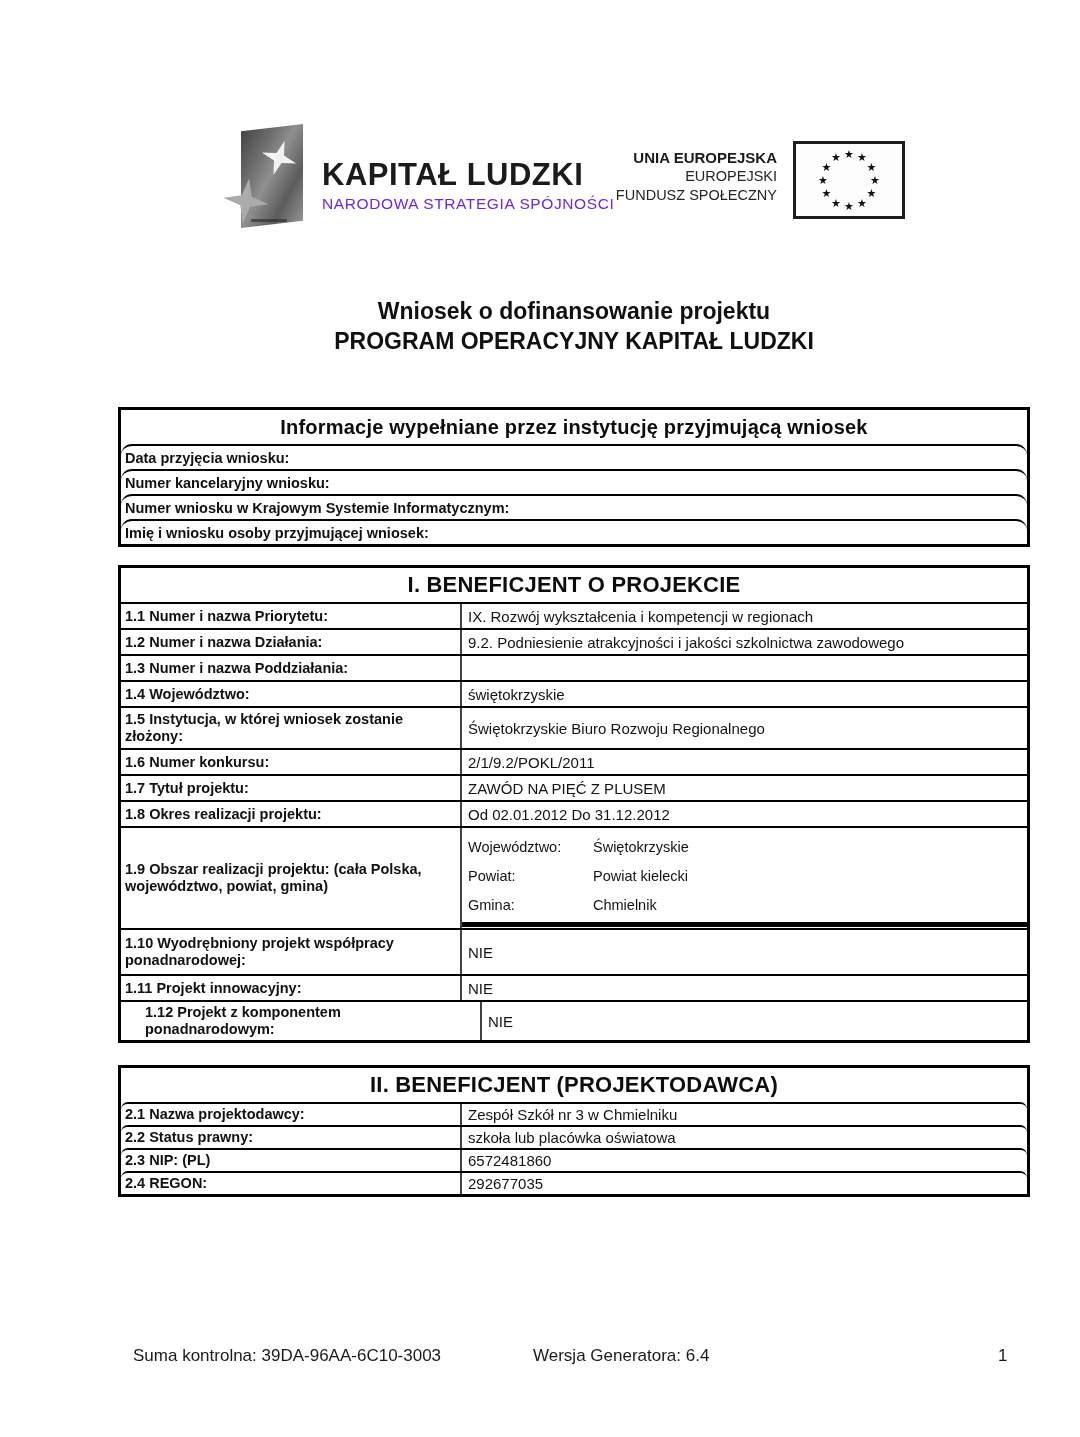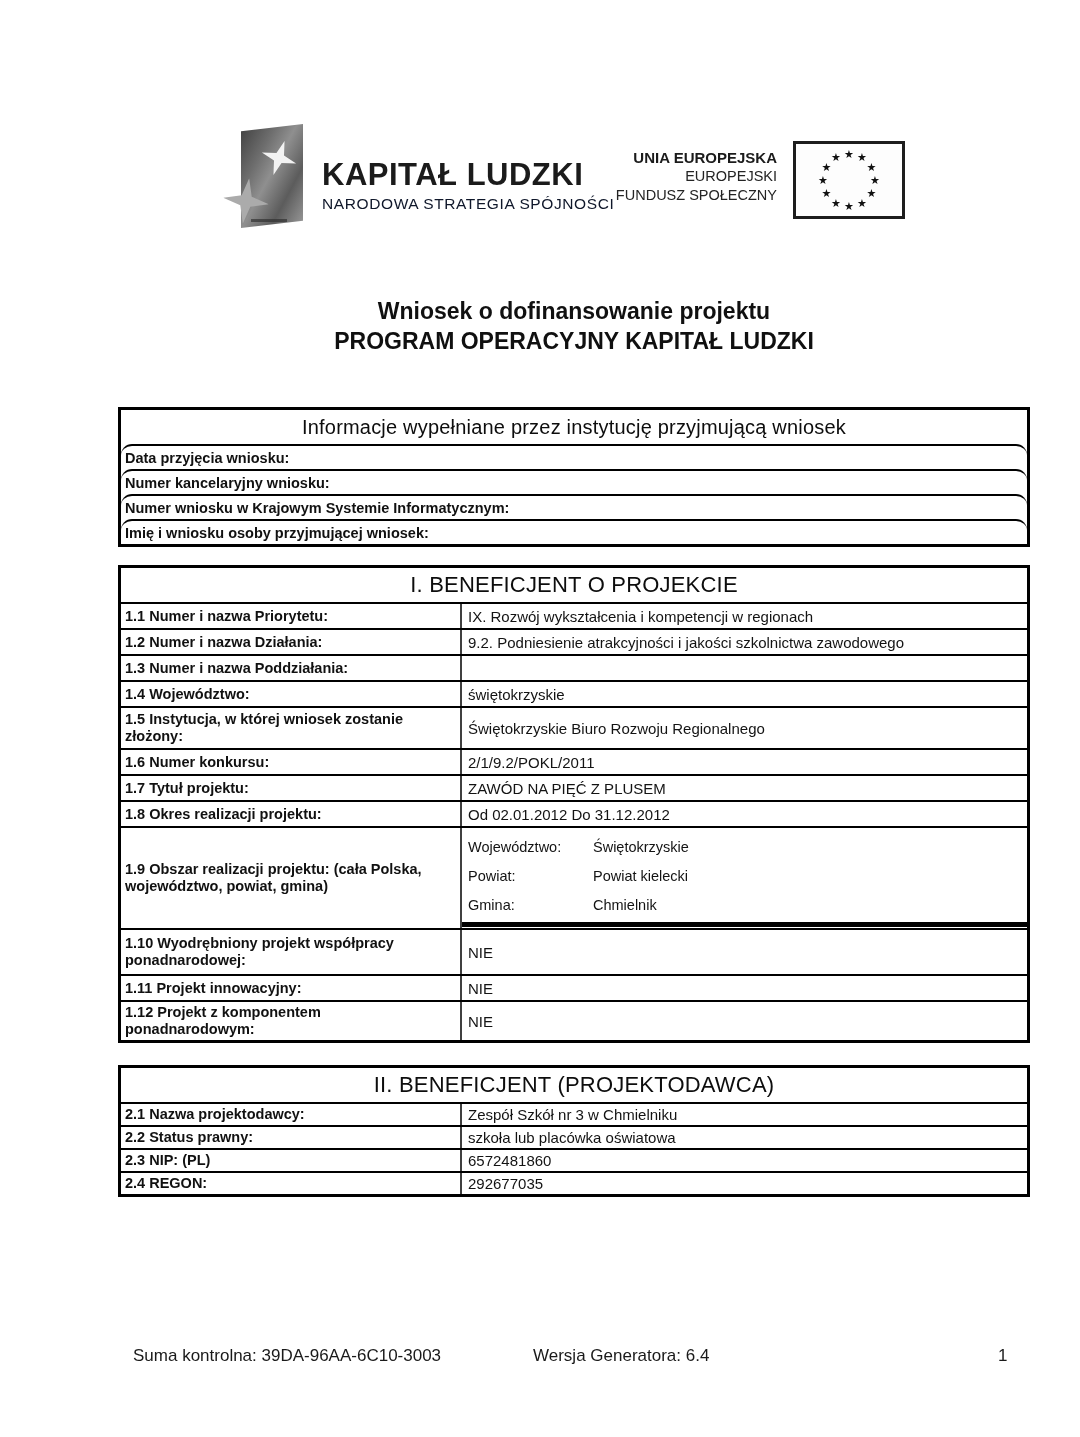--- a/index.html
+++ b/index.html
@@ -17,58 +17,58 @@
     position:absolute;left:4px;top:2px;width:62px;height:104px;
     clip-path:polygon(0 7%,100% 0,100% 93%,0 100%);
     background:linear-gradient(118deg,#3f3f3f 0%,#6e6e6e 30%,#8f8f8f 48%,#5c5c5c 72%,#9b9b9b 100%);
   }
   .star4{position:absolute;clip-path:polygon(50% 0%,61% 39%,100% 50%,61% 61%,50% 100%,39% 61%,0% 50%,39% 39%);}
   .kl-star-white{left:24px;top:18px;width:36px;height:36px;background:#f2f2f2;transform:rotate(18deg);}
   .kl-star-gray{left:-14px;top:56px;width:46px;height:46px;background:#ababab;transform:rotate(8deg);}
   .kl-base{position:absolute;left:14px;bottom:8px;width:36px;height:3px;background:#2c2c2c;opacity:.65;}
   .kl-text{position:absolute;left:322px;top:158px;}
   .kl-title{font-size:31px;font-weight:bold;letter-spacing:.5px;color:#1b1b1b;line-height:34px;}
-  .kl-subtitle{font-size:15.5px;letter-spacing:.6px;color:#0f172a;margin-top:3px;}
+  .kl-subtitle{font-size:15.5px;letter-spacing:.6px;color:#6d28d9;margin-top:3px;}
   .eu-text{position:absolute;right:303px;top:148px;text-align:right;color:#1b1b1b;}
   .eu-line1{font-size:15px;font-weight:bold;line-height:19px;}
   .eu-line2,.eu-line3{font-size:14.5px;line-height:19px;color:#242424;}
   .eu-flag{position:absolute;left:793px;top:141px;width:106px;height:72px;background:#fdfdfd;border:3px solid #1d1d1d;}
   .eu-star{position:absolute;left:50%;top:50%;width:12px;height:12px;margin:-6px 0 0 -6px;
     transform:rotate(calc(var(--i)*30deg)) translateY(-26px) rotate(calc(var(--i)*-30deg));}
   .eu-star::before{content:"★";display:block;font-size:11px;line-height:12px;color:#111;text-align:center;}
   
   .doc-title{position:absolute;left:118px;top:296px;width:912px;text-align:center;}
   .doc-title div{font-size:23px;font-weight:bold;line-height:30px;color:#101010;}
   
   .tbl{position:absolute;left:118px;width:912px;border:3px solid #000;box-sizing:border-box;background:#fff;}
-  .tbl-header{display:flex;align-items:center;justify-content:center;font-weight:normal;color:#0d0d0d;}
+  .tbl-header{display:flex;align-items:center;justify-content:center;font-weight:bold;color:#0d0d0d;}
   .t1{top:407px;}
   .t1 .tbl-header{height:34px;font-size:20px;letter-spacing:.2px;}
   .t1-row{height:23px;border-top:2px solid #000;display:flex;align-items:center;
     padding-left:4px;font-size:14.5px;font-weight:bold;color:#111;border-radius:11px;}
   .t2{top:565px;}
   .t2 .tbl-header,.t3 .tbl-header{height:34px;font-size:22px;letter-spacing:.2px;}
   .row{display:flex;border-top:2px solid #000;}
   .cell-label{width:341px;box-sizing:border-box;border-right:2px solid #404040;
     display:flex;align-items:center;padding:2px 10px 2px 4px;
     font-size:14.5px;font-weight:bold;line-height:17px;color:#111;}
   .cell-value{flex:1;display:flex;align-items:center;padding:2px 6px;
     font-size:15px;color:#131313;}
   .r-std{min-height:24px;}
   .r-tall{min-height:40px;}
   .r-area{min-height:100px;}
   .r-110{min-height:44px;}
-  .r-112{min-height:38px;}
+  .r-112{min-height:38px;padding-left:20px;}
   .area-cell{flex:1;display:flex;flex-direction:column;padding:0;}
   .area-sub{display:flex;align-items:center;height:29px;padding-left:6px;font-size:14.5px;color:#131313;gap:13px;}
   .area-sub-label{width:112px;}
   .thick-line{height:5px;background:#000;margin-top:3px;}
   .area-spacer{flex:1;}
   .t3{top:1065px;}
-  .t3 .row{min-height:21px;}
+  .t3 .row{min-height:21px;border-radius:7px;}
   .t3 .cell-label{align-items:center;}
   
   .footer{position:absolute;left:0;top:1346px;width:1080px;height:24px;font-size:17px;color:#1a1a1a;}
   .footer-checksum{position:absolute;left:133px;top:0;}
   .footer-version{position:absolute;left:533px;top:0;}
   .footer-page{position:absolute;left:998px;top:0;}
 </style>
 </head>
 <body>
 

